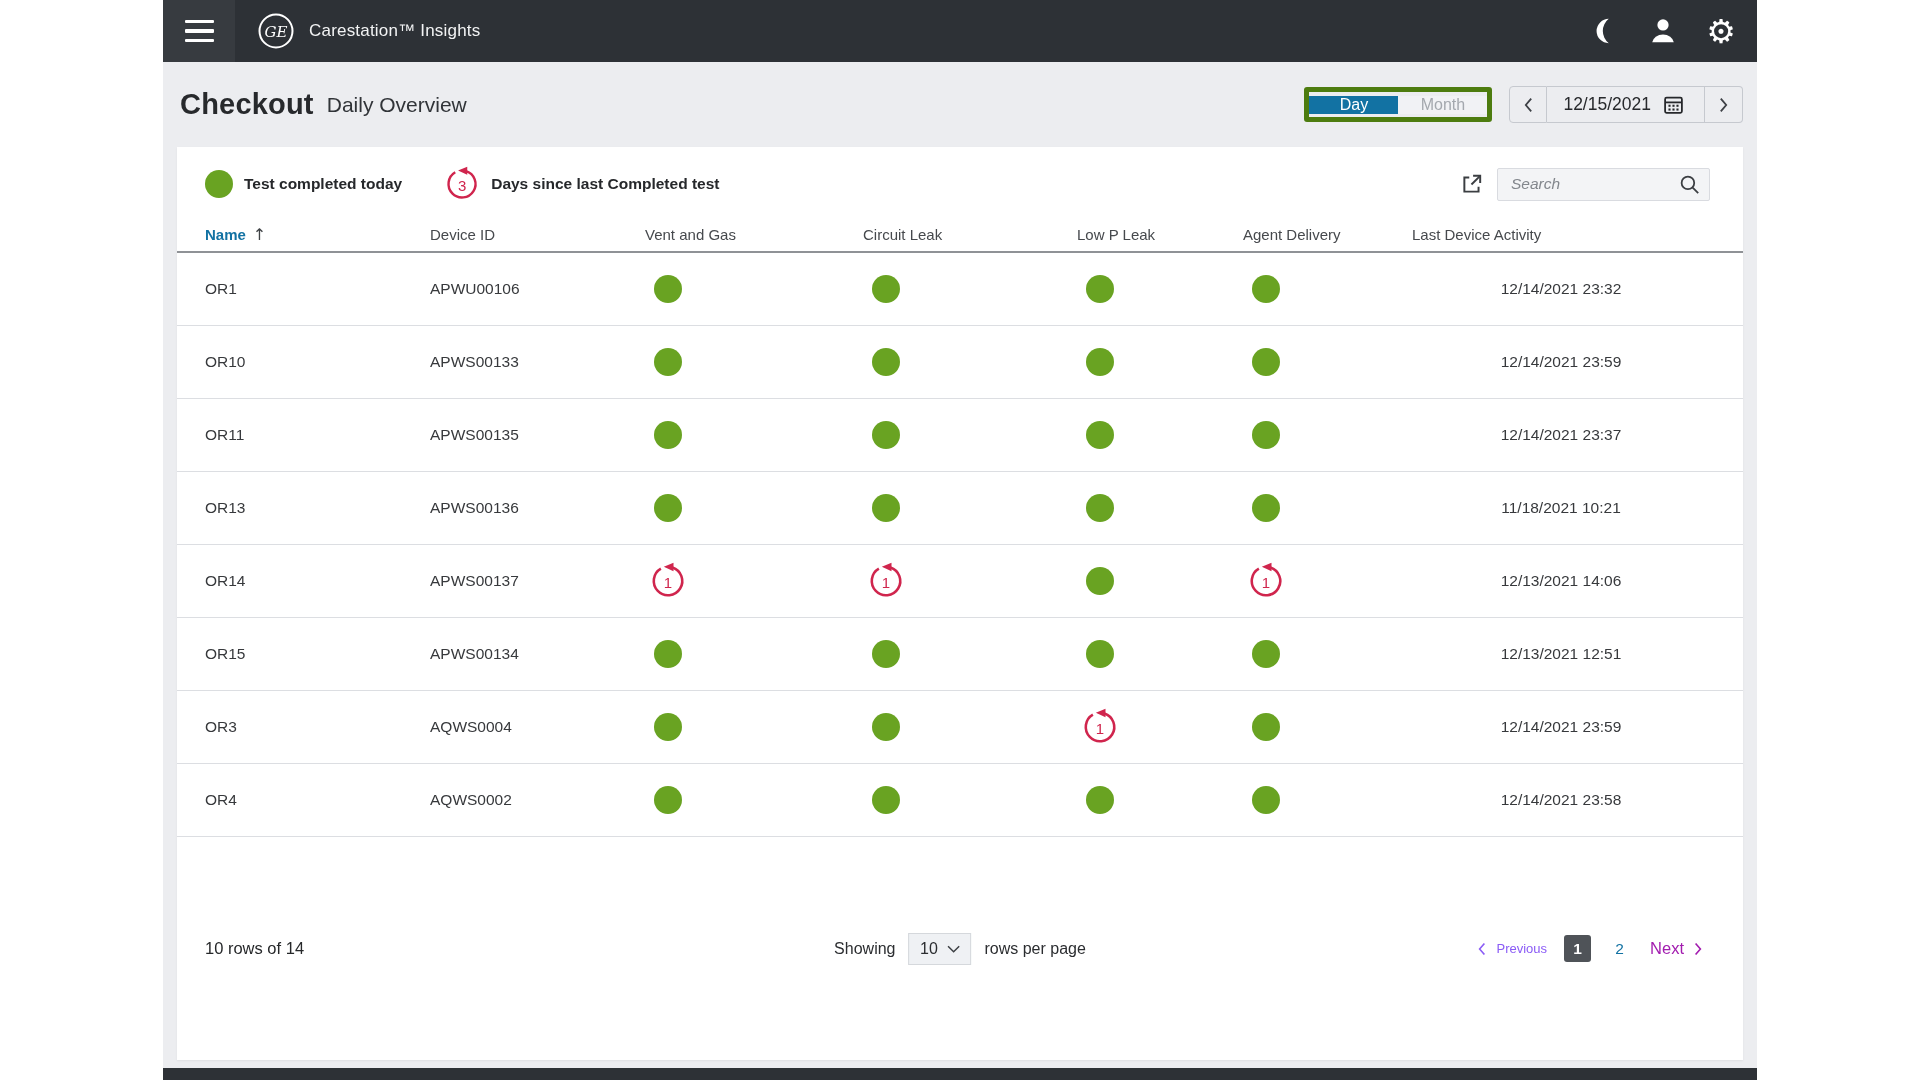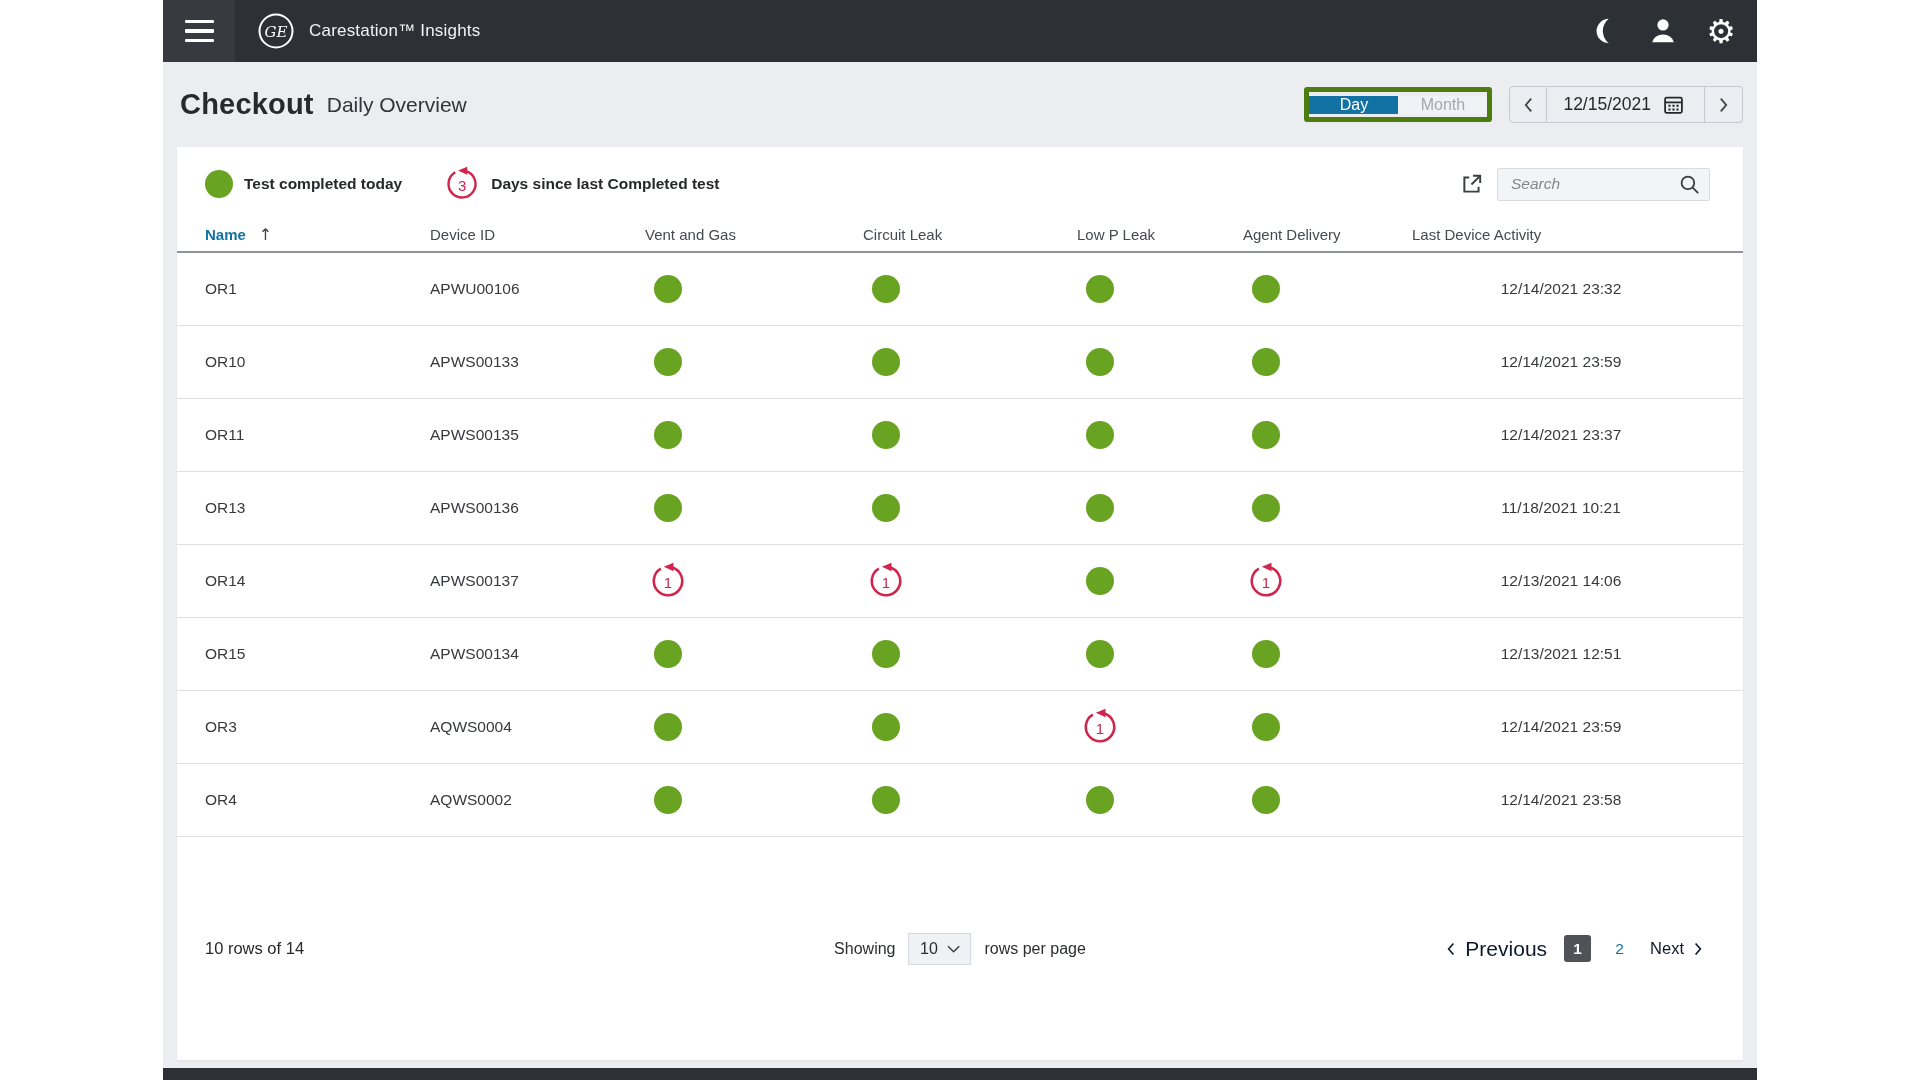--- a/index.html
+++ b/index.html
@@ -50,42 +50,42 @@
   .legend-ring { width:36px; height:36px; }
   .legend-row-right { margin-left:auto; display:flex; align-items:center; gap:12px; }
   .export-btn { width:26px; height:26px; display:flex; align-items:center; justify-content:center; cursor:pointer; }
   .search-box { width:213px; height:33px; background:#f3f4f6; border:1px solid #d9dbe0; border-radius:2px; display:flex; align-items:center; padding:0 9px 0 13px;justify-content:space-between; }
   .search-box input { flex:1; border:none; outline:none; background:transparent; font-size:15.5px; font-style:italic; color:#3a3d41; font-family:inherit; min-width:0; }
   .search-box input::placeholder { color:#83878d; font-style:italic; }
 
   
   .grid-cols { display:grid; grid-template-columns:225px 215px 218px 214px 166px 169px 1fr; align-items:center; }
   .thead-row { padding:0 33px 0 28px; height:36px; border-bottom:2px solid #8f9296; }
-  .th { font-size:15px; color:#46494d; display:flex; align-items:center; gap:13px; cursor:pointer; }
+  .th { font-size:15px; color:#46494d; display:flex; align-items:center; gap:7px; cursor:pointer; }
   .th-sorted span:first-child { color:#1272a3; font-weight:bold; }
   .sort-arrow { color:#3f4245; font-size:16px; font-family:"DejaVu Sans",sans-serif; }
   .tbody { flex:none; }
   .tr { padding:0 33px 0 28px; height:73px; border-bottom:1px solid #dcdee2; background:#fff; cursor:pointer; }
   .c-name,.c-device { font-size:15.5px; color:#37393c; }
   .status-cell { display:flex; }
   .status-box { width:46px; display:flex; align-items:center; justify-content:center; }
   .c-time { font-size:15.5px; color:#37393c; text-align:center; }
 
   
   .card-footer { flex:1; display:flex; align-items:center; padding:0 40px 0 28px; position:relative; }
   .rows-summary { font-size:16.5px; color:#26282a; }
   .footer-center { position:absolute; left:50%; transform:translateX(-50%); display:flex; align-items:center; gap:13px; }
   .footer-center .label { font-size:16px; color:#2b2d30; }
   .rpp-select { width:63px; height:32px; background:#eff1f4; border:1px solid #d5d8dc; display:flex; align-items:center; justify-content:center; gap:9px; cursor:pointer; font-size:16px; color:#2b2d30; }
   .paging { margin-left:auto; display:flex; align-items:center; gap:17px; }
-  .prev { display:flex; align-items:center; gap:9px; color:#0f172a; font-size:21px; cursor:default; }
+  .prev { display:flex; align-items:center; gap:9px; color:#8b5cf6; font-size:13px; cursor:default; }
   .page-list { display:flex; align-items:center; gap:15px; }
   .page-num { min-width:27px; height:27px; display:flex; align-items:center; justify-content:center; font-size:15.5px; color:#1272a3; cursor:pointer; border-radius:3px; }
   .page-num.active { background:#4f5358; color:#fff; font-weight:bold; }
-  .next { display:flex; align-items:center; gap:9px; color:#0f172a; font-size:16.5px; cursor:pointer; }
+  .next { display:flex; align-items:center; gap:9px; color:#a21caf; font-size:16.5px; cursor:pointer; }
 
   .bottom-bar { height:12px; background:#2d3136; flex:none; }
   .chev { display:block; }
 </style>
 </head>
 <body>
 
 <div class="stage">
   <div class="app">
 

